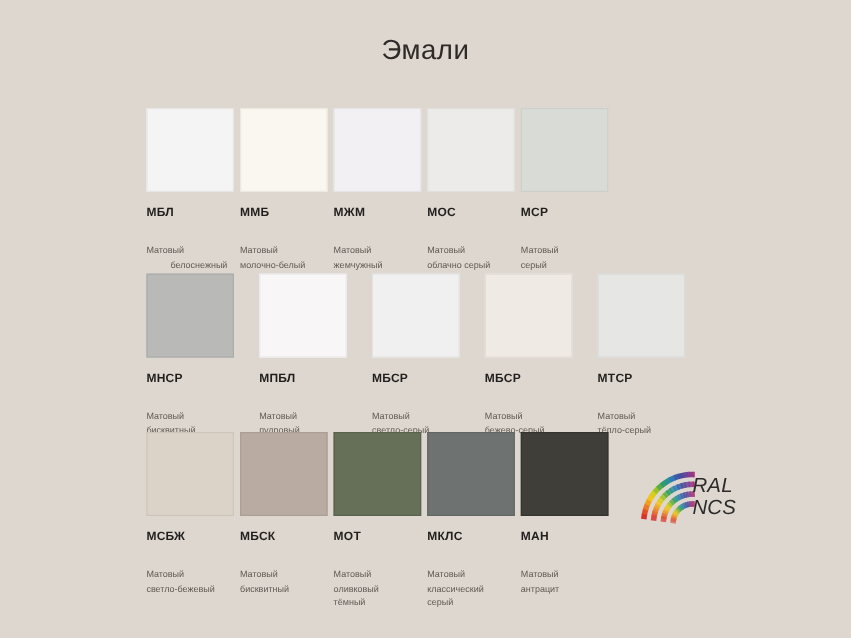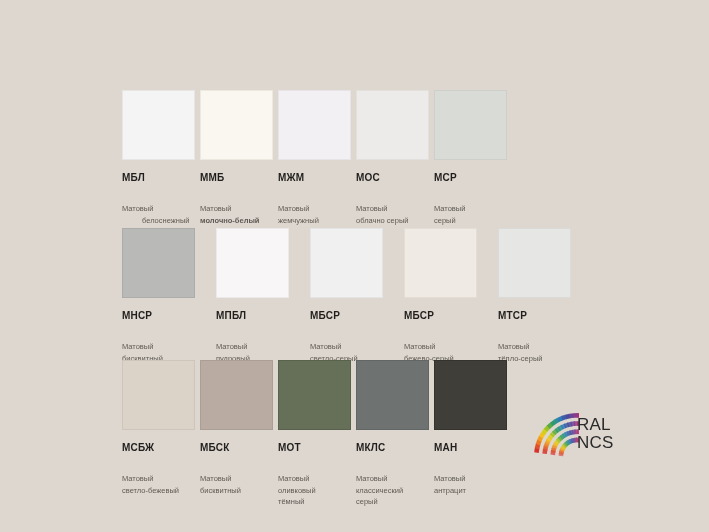--- a/index.html
+++ b/index.html
@@ -68,22 +68,23 @@
     font-weight: 400;
     color: #5f5a55;
     line-height: 11.5px;
     margin-top: 20px;
     width: 78px;
   }
   
   #ral-block {
     position: absolute;
     left: 533px;
-    top: 406px;
+    top: 386px;
     width: 140px;
+    font-style: italic;
   }
   #ral-logo {
     position: relative;
     width: 130px;
     height: 58px;
   }
   #ral-fan {
     position: absolute;
     left: 0;
     top: 0;
@@ -107,37 +108,38 @@
     line-height: 11.5px;
     color: #5f5a55;
   }
   .ral-caption-line { display: block; white-space: nowrap; }
 </style>
 </head>
 <body>
 
 <div id="page" style="background: rgb(222, 215, 207);">
 
+  <h1 id="page-title">Эмали</h1>
 
   <div id="swatch-grid">
       <div class="swatch-row" style="height: 129px;">
         <div class="swatch-cell">
           <span class="swatch-chip" style="background: rgb(244, 244, 245); border: 1px solid rgb(232, 230, 228);"></span>
           <div class="swatch-code">МБЛ</div>
           <div class="swatch-desc">
             <span style="display: block; white-space: nowrap;">Матовый</span>
             <span style="display: block; white-space: nowrap; padding-left: 20px;">белоснежный</span>
           </div>
         </div>
         <div class="swatch-cell">
           <span class="swatch-chip" style="background: rgb(249, 247, 240); border: 1px solid rgb(236, 234, 222);"></span>
           <div class="swatch-code">ММБ</div>
           <div class="swatch-desc">
             <span style="display: block; white-space: nowrap;">Матовый</span>
-            <span style="display: block; white-space: nowrap; font-weight: bold;">молочно-белый</span>
+            <span style="display: block; white-space: nowrap;">молочно-белый</span>
           </div>
         </div>
         <div class="swatch-cell">
           <span class="swatch-chip" style="background: rgb(242, 240, 242); border: 1px solid rgb(230, 228, 230);"></span>
           <div class="swatch-code">МЖМ</div>
           <div class="swatch-desc">
             <span style="display: block; white-space: nowrap;">Матовый</span>
             <span style="display: block; white-space: nowrap;">жемчужный</span>
           </div>
         </div>

